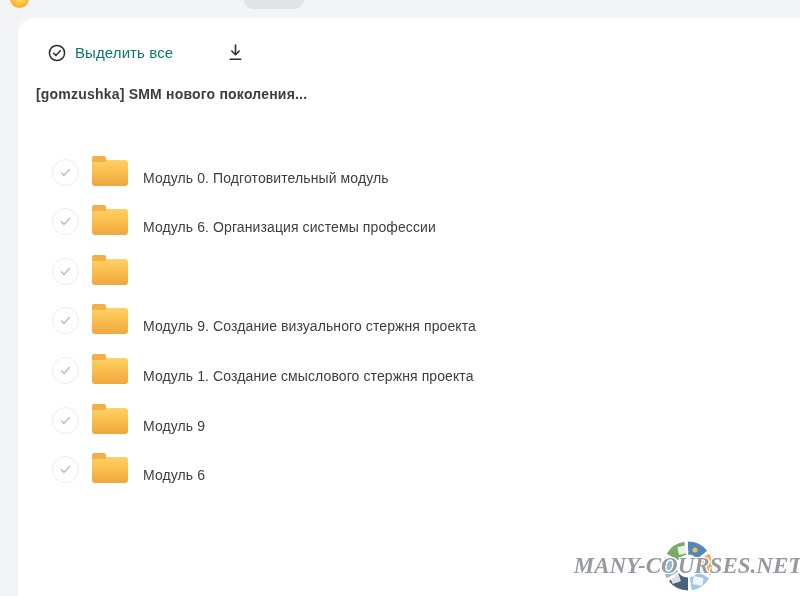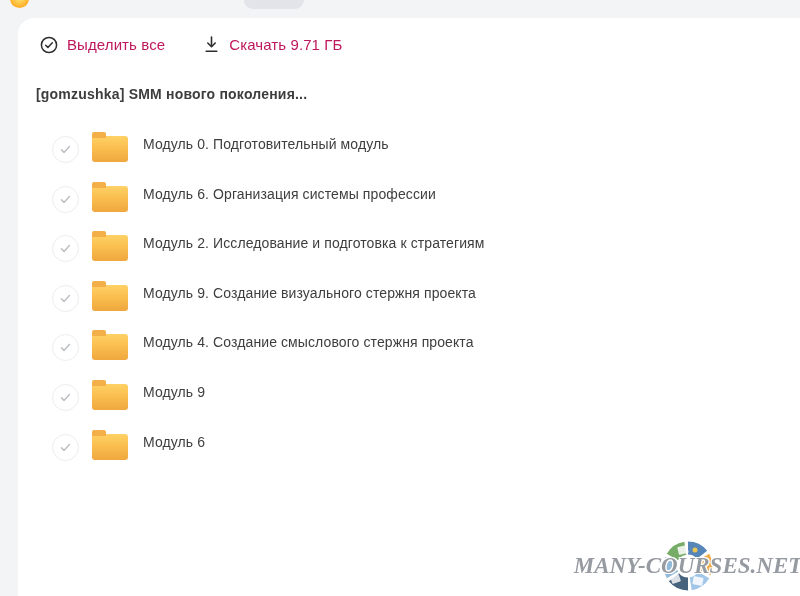--- a/index.html
+++ b/index.html
@@ -31,41 +31,41 @@
     border-top-left-radius: 16px;
   }
 
   
   .toolbar {
     position: absolute; left: 18px; top: 13px;
     display: flex; align-items: center; gap: 30px;
   }
   .tb-btn {
     display: flex; align-items: center; gap: 9px;
-    background: none; border: none; padding: 0; margin: 4px;
+    background: none; border: none; padding: 0; margin: 12px;
     cursor: pointer;
     font-family: "Liberation Sans", sans-serif;
-    font-size: 15px; color: #be185d; letter-spacing: .1px;
+    font-size: 15px; color: #0f766e; letter-spacing: .1px;
   }
   .tb-icon { display: flex; align-items: center; }
 
   
   .title {
     position: absolute; left: 18px; top: 68px;
     margin: 0;
     font-size: 14px; font-weight: 600; color: #3d3d3d;
     letter-spacing: .2px;
   }
 
   
   .list {
     position: absolute; left: 0; top: 118px; right: 0;
   }
   .row {
-    display: flex; align-items: flex-start;
+    display: flex; align-items: flex-end;
     height: 49.6px;
     cursor: pointer;
   }
   .cbox {
     width: 27px; height: 27px; margin-left: 34px;
     border-radius: 50%;
     border: 1px solid #ededf0;
     box-sizing: border-box;
     background: #fff;
     display: flex; align-items: center; justify-content: center;
@@ -124,21 +124,20 @@
     </button>
 
     <button class="tb-btn">
       <span class="tb-icon">
         <svg width="17" height="19" viewBox="0 0 17 19" fill="none">
           <path d="M8.5 2v9.3" stroke="#2e2e2e" stroke-width="1.6" stroke-linecap="round"></path>
           <path d="M4.8 8l3.7 3.7L12.2 8" stroke="#2e2e2e" stroke-width="1.6" stroke-linecap="round" stroke-linejoin="round"></path>
           <path d="M3.2 16.3h10.6" stroke="#2e2e2e" stroke-width="1.6" stroke-linecap="round"></path>
         </svg>
       </span>
-      <span>Скачать 9.71 ГБ</span>
     </button>
   </div>
 
   <h1 class="title">[gomzushka] SMM нового поколения...</h1>
 
   <div class="list">
   <div class="row">
     <span class="cbox">
       <svg width="15" height="15" viewBox="0 0 15 15" fill="none">
         <path d="M3.4 7.8l2.6 2.6 5.4-5.8" stroke="#bcbfc4" stroke-width="1.5" stroke-linecap="round" stroke-linejoin="round"></path>
@@ -158,41 +157,40 @@
     <span class="row-label">Модуль 6. Организация системы профессии</span>
   </div>
 
   <div class="row">
     <span class="cbox">
       <svg width="15" height="15" viewBox="0 0 15 15" fill="none">
         <path d="M3.4 7.8l2.6 2.6 5.4-5.8" stroke="#bcbfc4" stroke-width="1.5" stroke-linecap="round" stroke-linejoin="round"></path>
       </svg>
     </span>
     <span class="folder"></span>
-    <span class="row-label">Модуль 2. Исследование и подготовка к стратегиям</span>
   </div>
 
   <div class="row">
     <span class="cbox">
       <svg width="15" height="15" viewBox="0 0 15 15" fill="none">
         <path d="M3.4 7.8l2.6 2.6 5.4-5.8" stroke="#bcbfc4" stroke-width="1.5" stroke-linecap="round" stroke-linejoin="round"></path>
       </svg>
     </span>
     <span class="folder"></span>
     <span class="row-label">Модуль 9. Создание визуального стержня проекта</span>
   </div>
 
   <div class="row">
     <span class="cbox">
       <svg width="15" height="15" viewBox="0 0 15 15" fill="none">
         <path d="M3.4 7.8l2.6 2.6 5.4-5.8" stroke="#bcbfc4" stroke-width="1.5" stroke-linecap="round" stroke-linejoin="round"></path>
       </svg>
     </span>
     <span class="folder"></span>
-    <span class="row-label">Модуль 4. Создание смыслового стержня проекта</span>
+    <span class="row-label">Модуль 1. Создание смыслового стержня проекта</span>
   </div>
 
   <div class="row">
     <span class="cbox">
       <svg width="15" height="15" viewBox="0 0 15 15" fill="none">
         <path d="M3.4 7.8l2.6 2.6 5.4-5.8" stroke="#bcbfc4" stroke-width="1.5" stroke-linecap="round" stroke-linejoin="round"></path>
       </svg>
     </span>
     <span class="folder"></span>
     <span class="row-label">Модуль 9</span>

